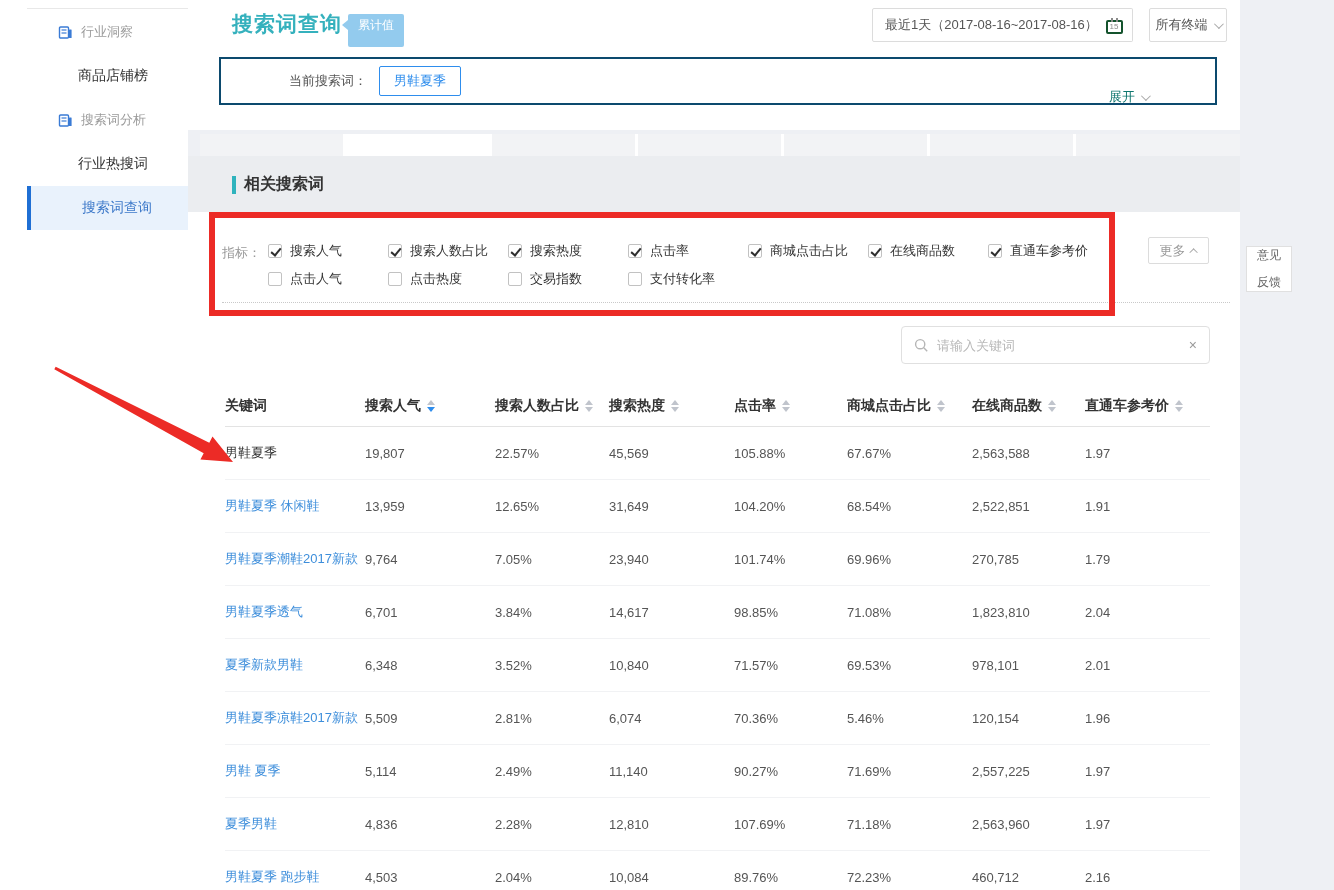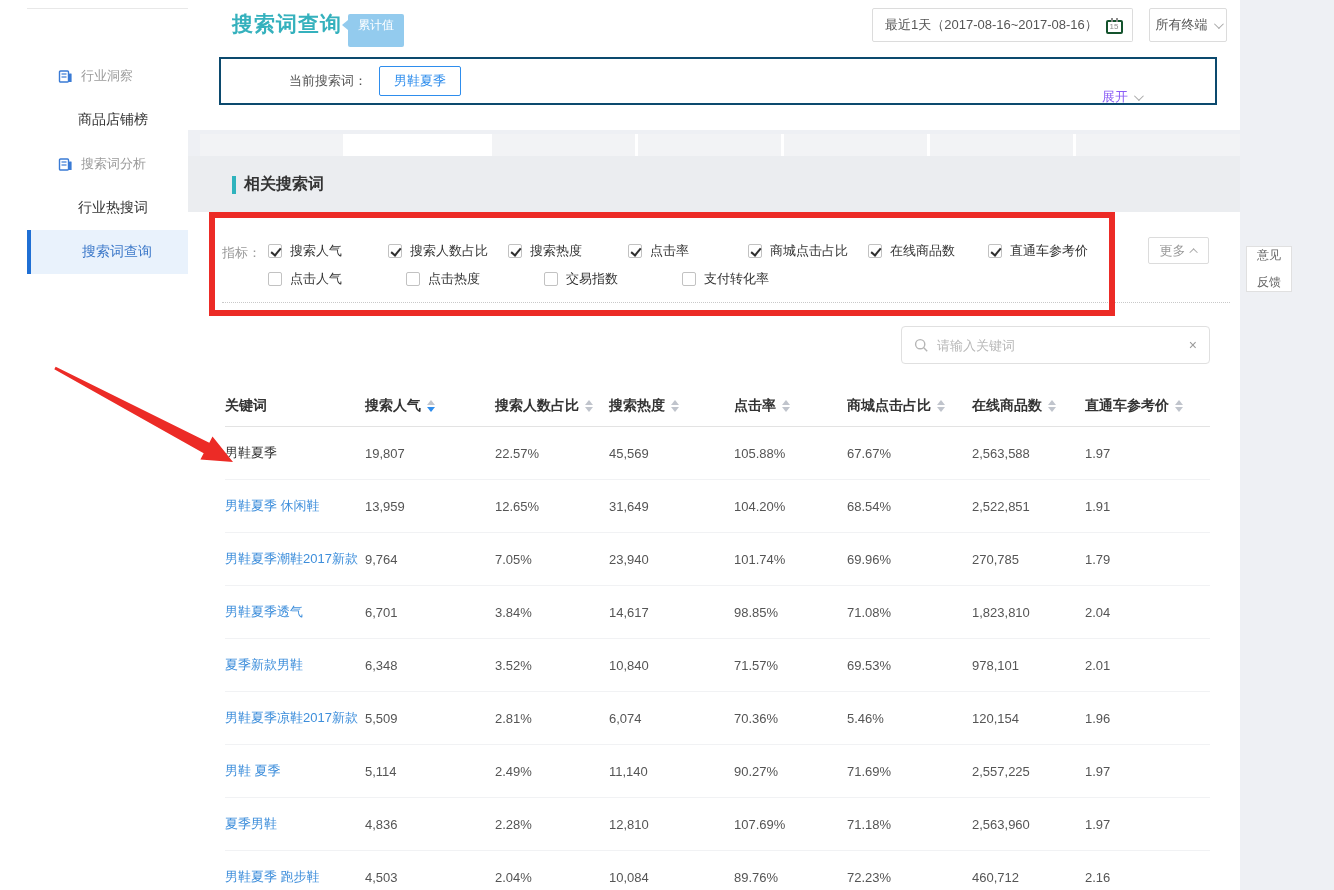--- a/index.html
+++ b/index.html
@@ -3,21 +3,21 @@
 <meta charset="utf-8">
 <style>
   * { margin:0; padding:0; box-sizing:border-box; }
   html,body { width:1334px; height:890px; overflow:hidden; }
   body { font-family:"Liberation Sans","DejaVu Sans",sans-serif; background:#eef0f4; color:#333; font-size:13px; }
   .stage { position:relative; width:1334px; height:890px; }
 
   
   .sidebar { position:absolute; left:0; top:0; width:188px; height:890px; background:#fff; }
   .sidebar .top-divider { position:absolute; left:27px; right:0; top:8px; border-top:1px solid #e8e8e8; }
-  .side-list { position:absolute; top:10px; left:0; width:188px;margin-top:44px; }
+  .side-list { position:absolute; top:10px; left:0; width:188px; }
   .side-row { height:44px; display:flex; align-items:center; cursor:pointer; }
   .side-group { padding-left:58px; color:#9a9a9a; font-size:13px; gap:8px; }
   .side-item { padding-left:78px; color:#333; font-size:14px; }
   .side-item.active { margin-left:27px; padding-left:51px; background:#e9f2fc; border-left:4px solid #1f6fd4; color:#3d79c9; }
   .grp-icon { width:15px; height:15px; display:inline-flex; }
 
   
   .header-card { position:absolute; left:188px; top:0; width:1052px; height:130px; background:#fff; }
   .page-title { position:absolute; left:44px; top:10px; font-size:21px; font-weight:bold; color:#35b1bd; letter-spacing:1px; }
   .badge { position:absolute; left:160px; top:14px; height:33px; line-height:22px; padding:0 10px; background:#93cbee; color:#fff; font-size:12px; border-radius:2px; }
@@ -30,38 +30,38 @@
   .cal-icon::before { left:3px; } .cal-icon::after { right:3px; }
   .term-btn { position:absolute; left:961px; top:8px; width:78px; height:34px; border:1px solid #dcdcdc; border-radius:2px; background:#fff; color:#555; font-size:13px; display:flex; align-items:center; justify-content:center; gap:6px; cursor:pointer; }
 
   .chev { display:inline-block; width:7px; height:7px; border-right:1px solid #a9a9a9; border-bottom:1px solid #a9a9a9; }
   .chev.down { transform:rotate(45deg) translateY(-2px); }
   .chev.up { transform:rotate(-135deg) translateY(-2px); }
 
   .current-box { position:absolute; left:31px; top:57px; width:998px; height:48px; border:2px solid #0c4a6e; display:flex; align-items:center; }
   .current-label { margin-left:68px; color:#555; font-size:13px; }
   .term-chip { margin-left:12px; border:1px solid #2e8ded; color:#2e8ded; font-size:13px; padding:5px 14px; border-radius:2px; background:#fff; cursor:pointer; }
-  .expand-link { position:absolute; right:74px; color:#8b5cf6; font-size:13px; cursor:pointer; display:flex; align-items:center; gap:6px;margin-top:32px; }
+  .expand-link { position:absolute; right:67px; color:#0f766e; font-size:13px; cursor:pointer; display:flex; align-items:center; gap:6px;margin-top:32px; }
 
   
   .tabstrip { position:absolute; left:200px; top:134px; width:1040px; height:22px; display:flex; }
   .tabstrip .tab { flex:1 1 auto; background:#f2f3f5; border-right:3px solid #fff; cursor:pointer; }
   .tabstrip .tab:last-child { border-right:none; flex-grow:1.15; }
   .tabstrip .tab.active { background:#fff; }
 
   
   .section-band { position:absolute; left:188px; top:156px; width:1052px; height:56px; background:#ebedf0; }
   .sec-title { position:absolute; left:44px; top:18px; display:flex; align-items:center; gap:8px; font-size:16px; font-weight:bold; color:#333; }
   .sec-bar { width:4px; height:18px; background:#2fb3bd; }
   .section-body { position:absolute; left:188px; top:212px; width:1052px; height:678px; background:#fff; }
 
   .metrics-label { position:absolute; left:34px; top:32px; color:#999; font-size:13px; }
   .cb-row { position:absolute; left:80px; display:flex; }
   .cb-row.r1 { top:30px; }
-  .cb-row.r2 { top:58px;gap:18px; }
+  .cb-row.r2 { top:58px; }
   .cb-item { width:120px; display:flex; align-items:center; gap:8px; font-size:13px; color:#333; cursor:pointer; }
   .cb { width:14px; height:14px; border:1px solid #c2c2c2; border-radius:2px; background:#fff; position:relative; flex:0 0 auto; }
   .cb.checked::after { content:""; position:absolute; left:4px; top:1px; width:4px; height:8px; border-right:2px solid #2f2f2f; border-bottom:2px solid #2f2f2f; transform:rotate(40deg); }
 
   .more-btn { position:absolute; left:960px; top:25px; width:61px; height:27px; border:1px solid #dcdcdc; border-radius:2px; background:#fff; color:#999; font-size:13px; display:flex; align-items:center; justify-content:center; gap:6px; cursor:pointer; }
   .more-btn .chev { width:6px; height:6px; }
 
   .dotted-sep { position:absolute; left:34px; top:90px; width:1008px; border-top:1px dotted #c9c9c9; }
 
   .search-box { position:absolute; left:713px; top:114px; width:309px; height:35px; border:1px solid #e0e0e0; border-radius:4px; background:#fff; display:flex; align-items:center; padding:18px 12px; gap:8px; }

